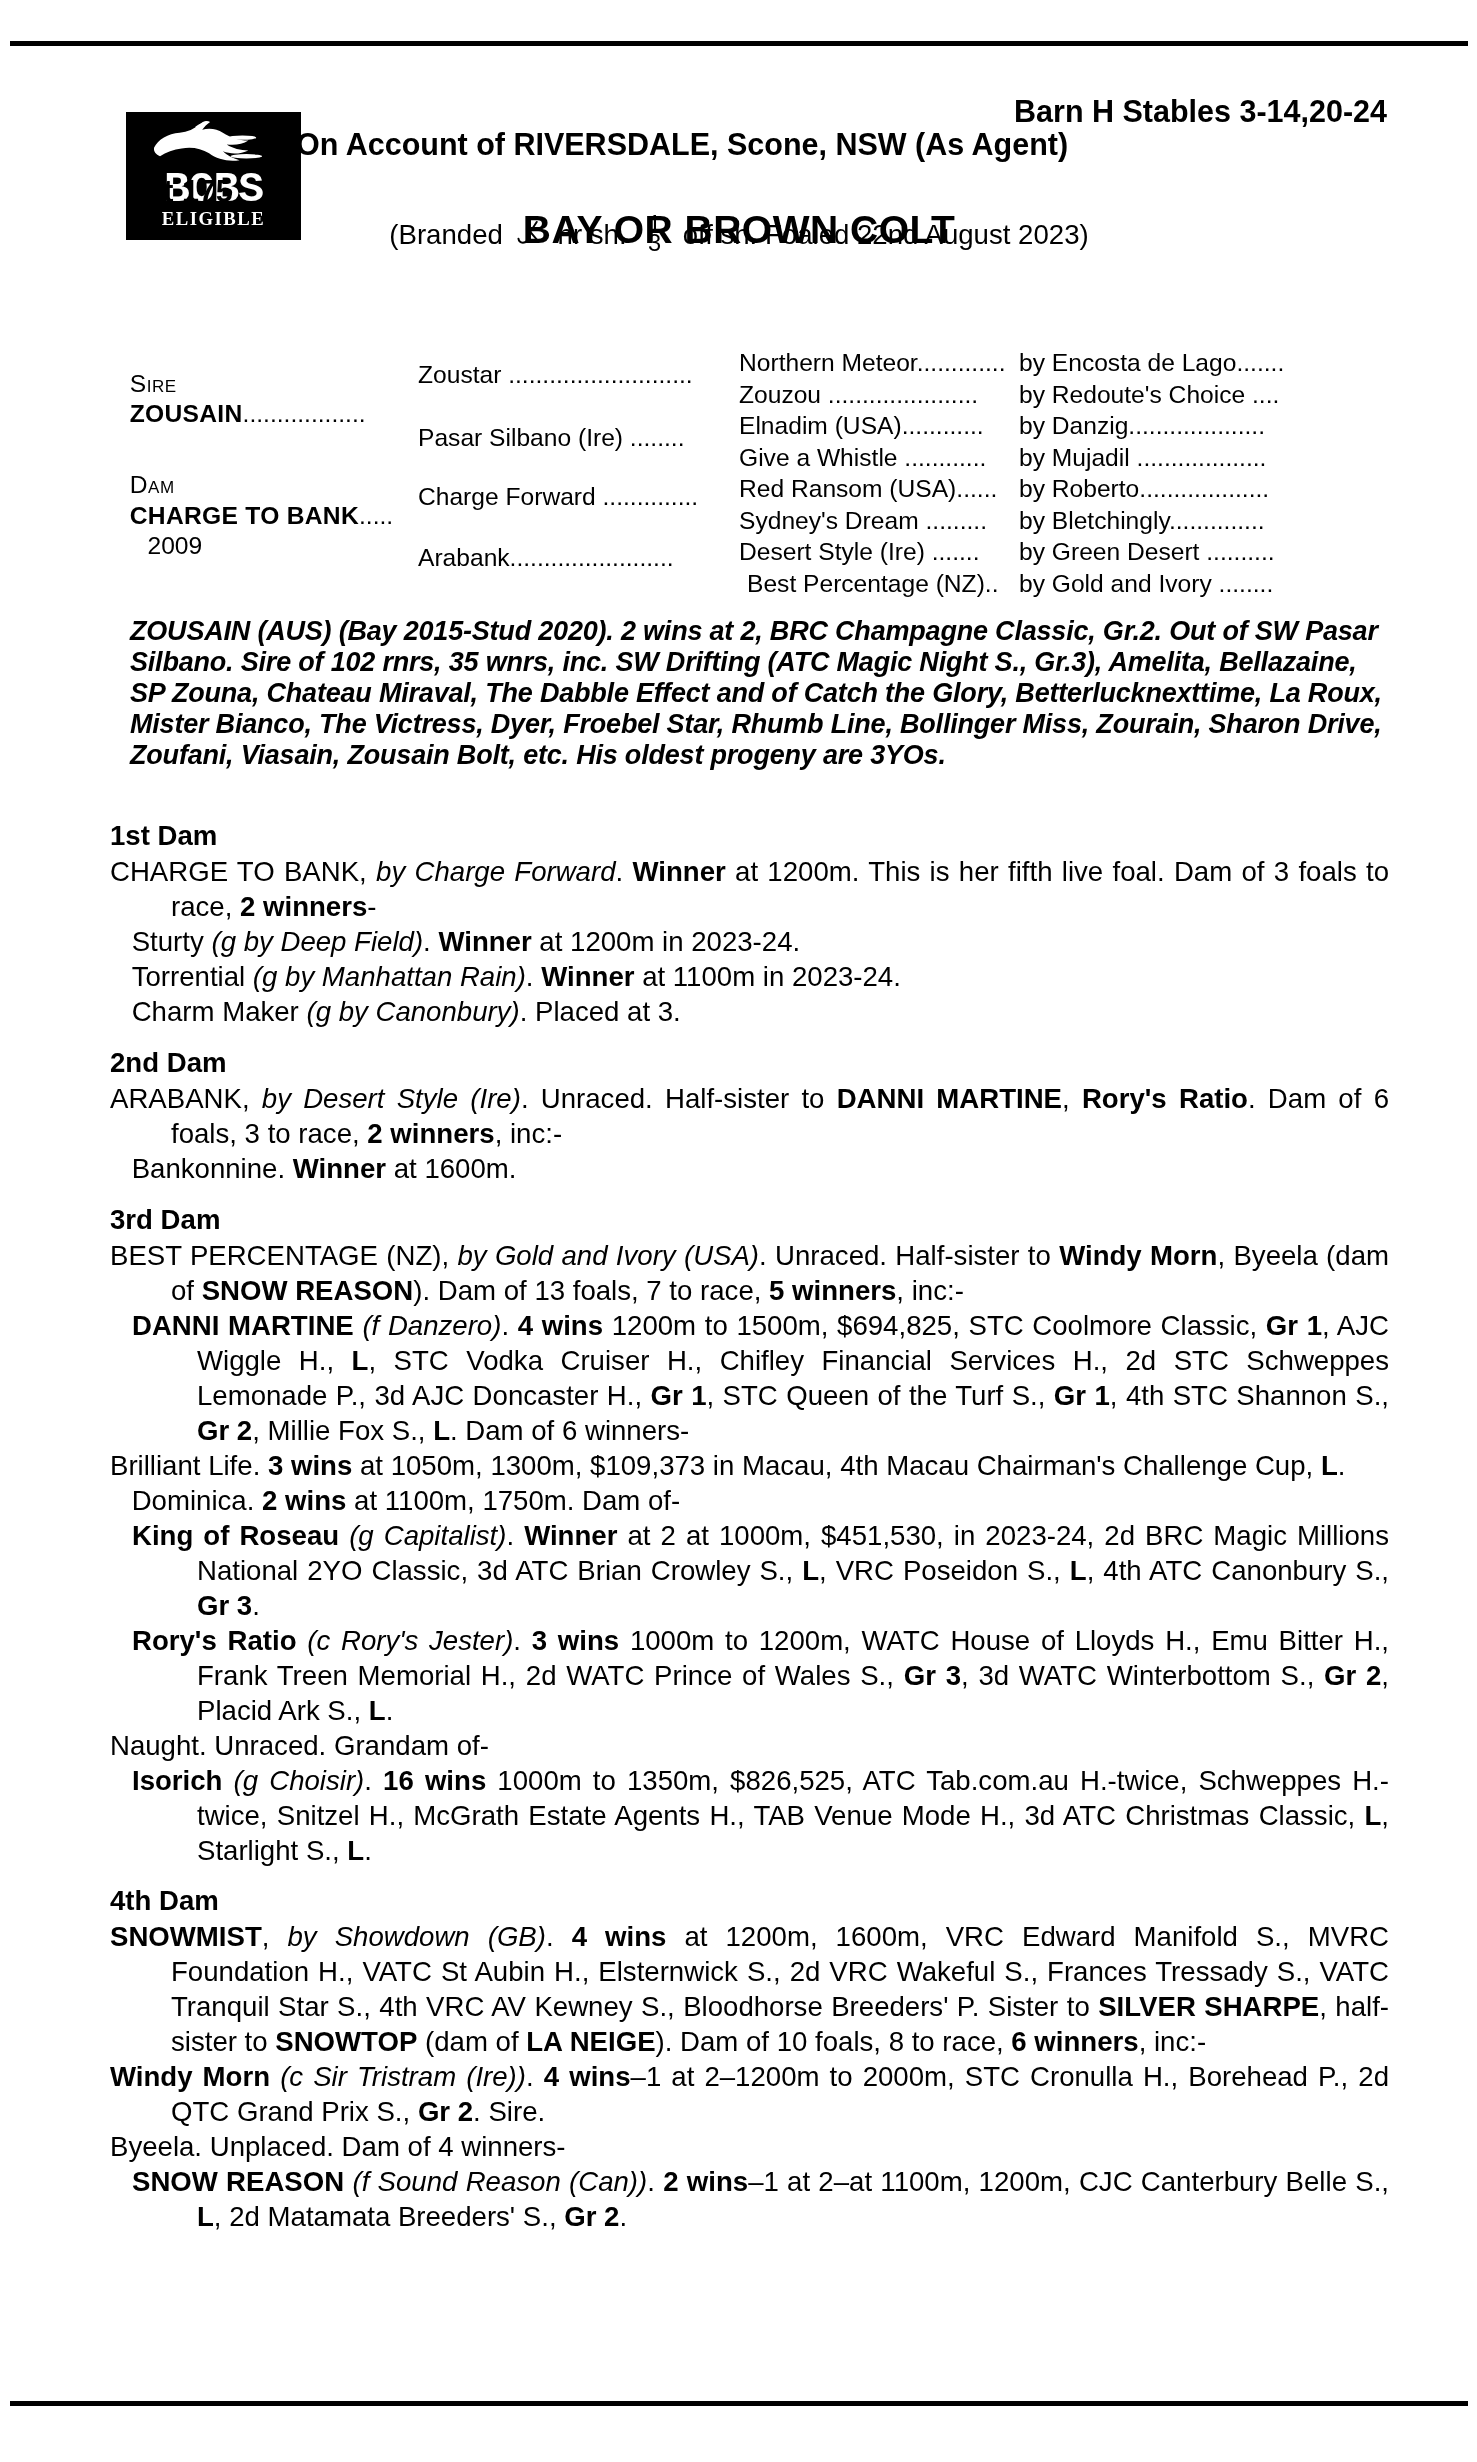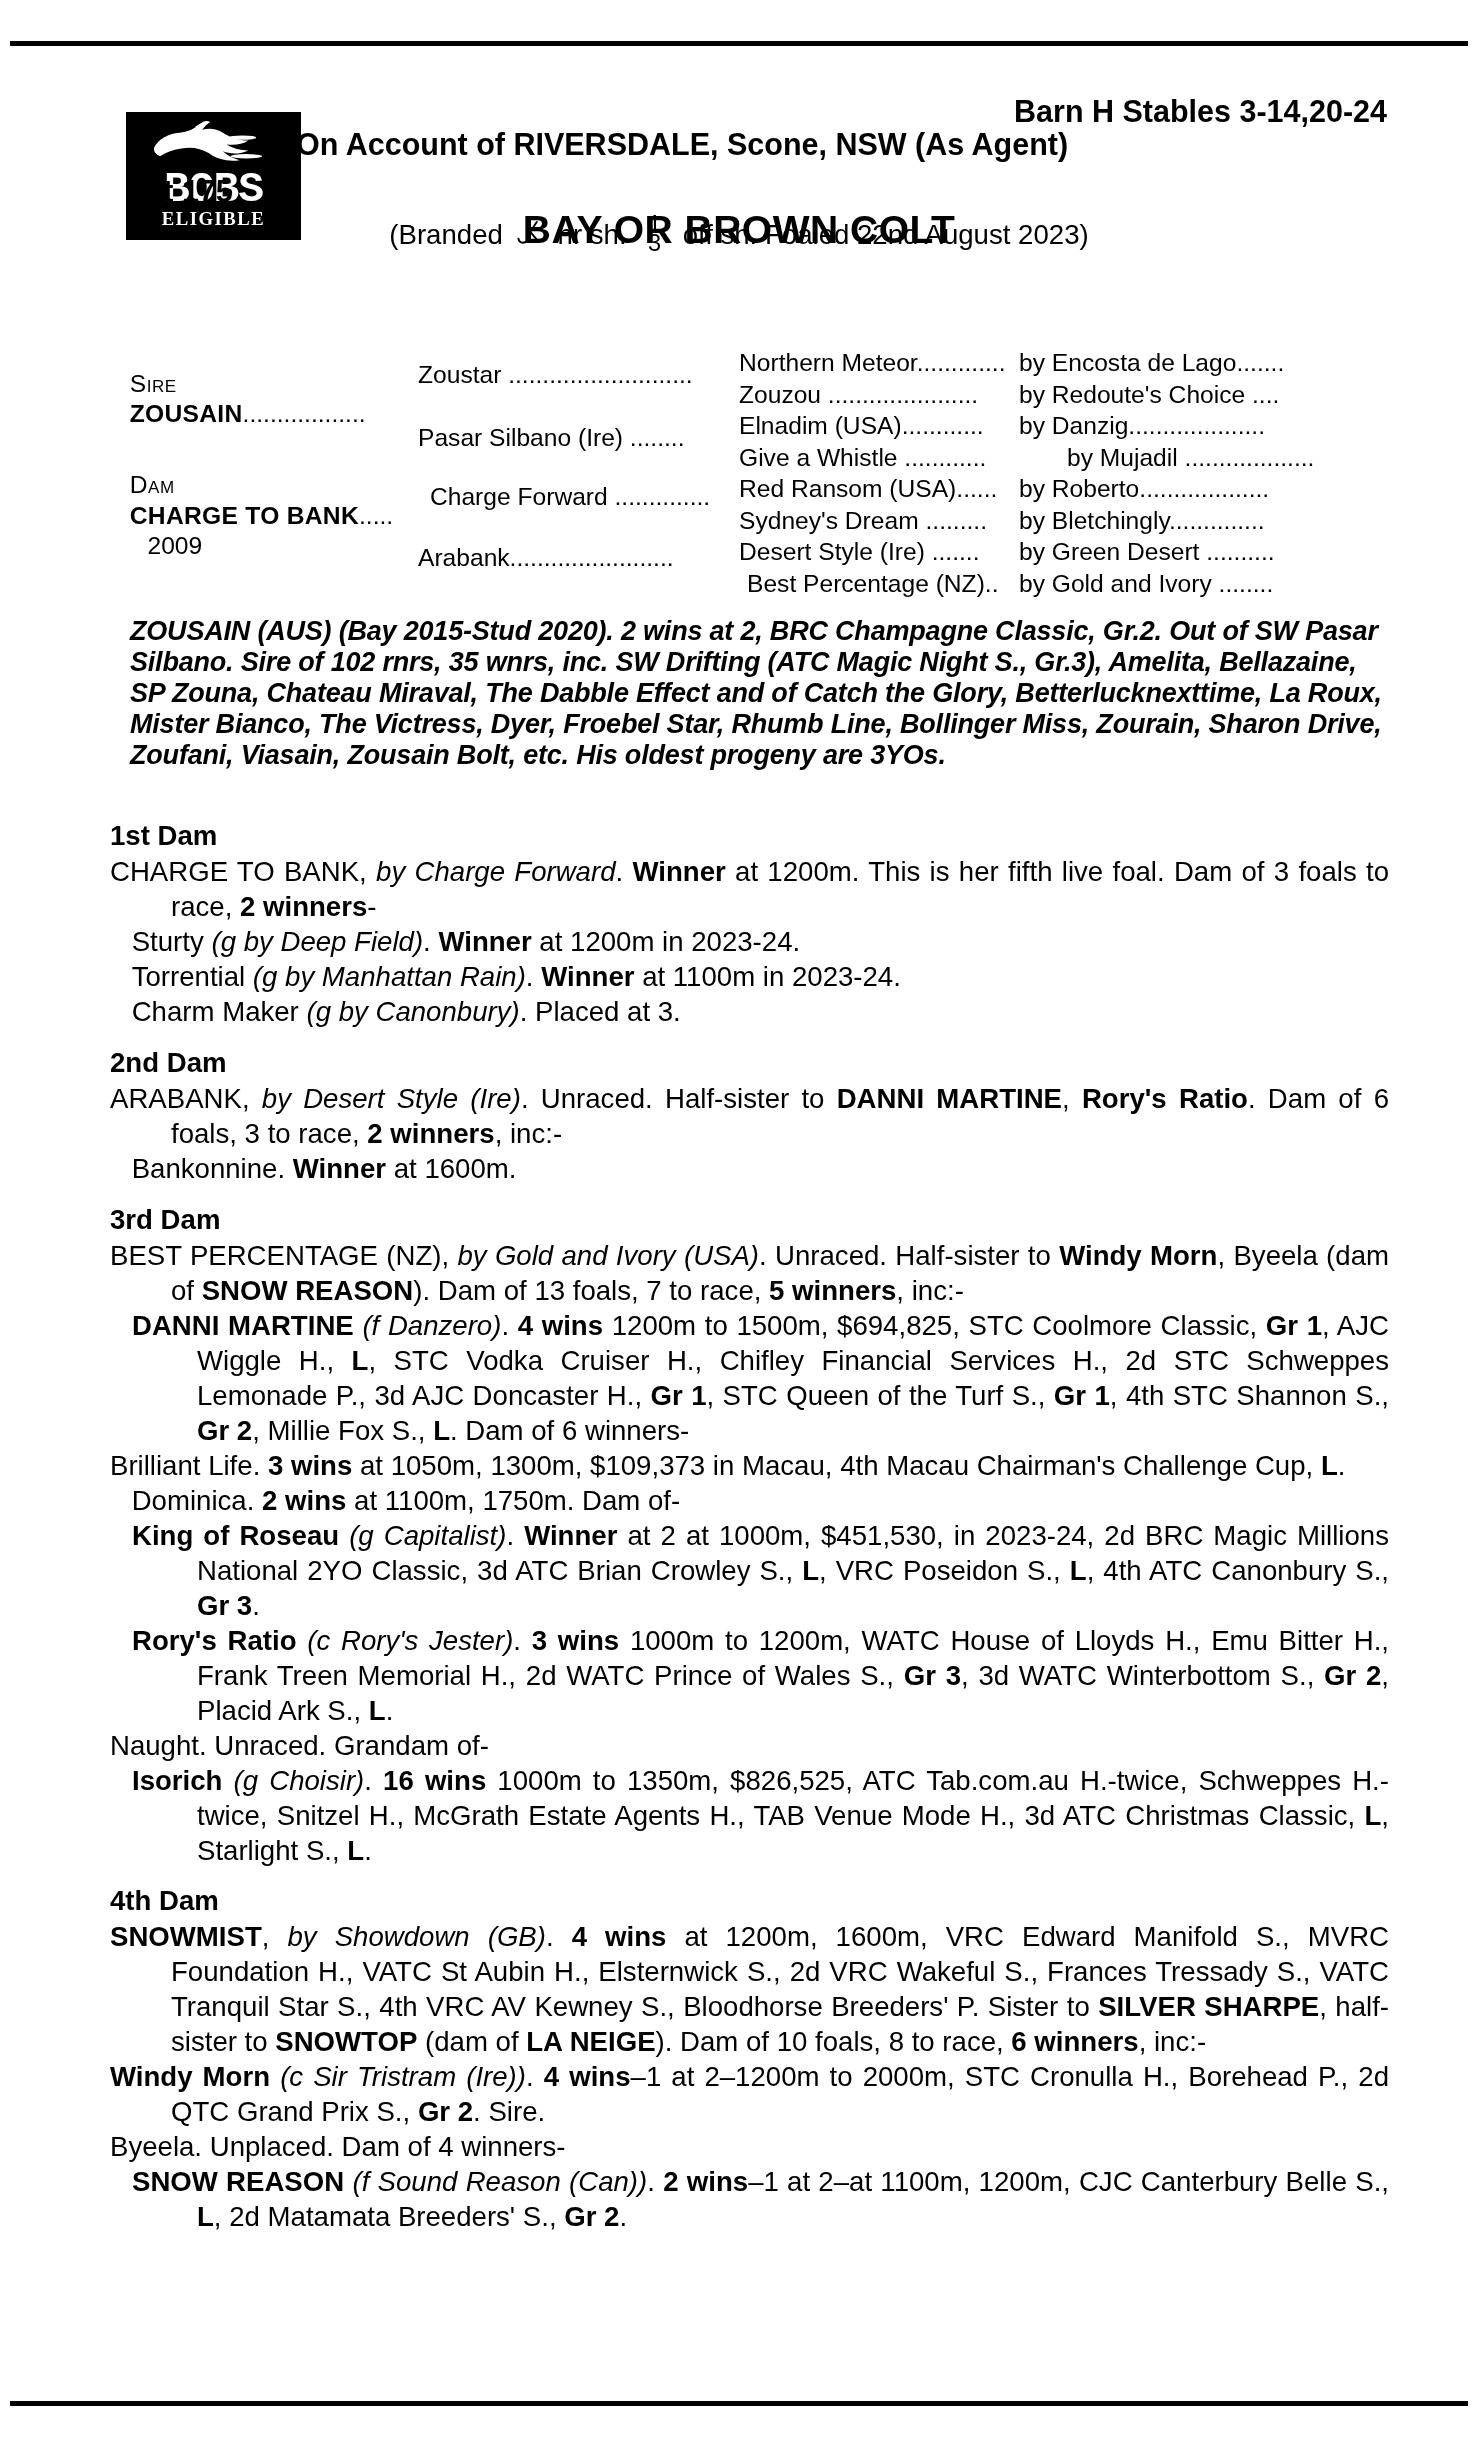--- a/index.html
+++ b/index.html
@@ -161,32 +161,32 @@
   .sire-block { position: absolute; left: 11.8px; top: 21.7px; }
   .sire-block .l1 { line-height: 29.6px; }
   .sire-block .l2 { line-height: 31.5px; }
   .dam-block { position: absolute; left: 11.8px; top: 123px; }
   .dam-block .l1 { line-height: 29.6px; }
   .dam-block .l2 { line-height: 31.5px; }
   .dam-block .l3 { line-height: 29.6px; padding-left: 17.7px; }
 
   .g1 { position: absolute; left: 0; top: 13.8px; width: 320px; }
   .g2 { position: absolute; left: 0; top: 77px; width: 320px; }
-  .g3 { position: absolute; left: 0; top: 136px; width: 320px; margin-left: 12px; }
+  .g3 { position: absolute; left: 0; top: 136px; width: 320px; }
   .g4 { position: absolute; left: 0; top: 197px; width: 320px; }
 
   .gg { position: absolute; left: 0; width: 296px; line-height: 31.5px; }
   .gg1 { top: 0px; }   .gg2 { top: 31.5px; }
   .gg3 { top: 63px; }  .gg4 { top: 95px; }
   .gg5 { top: 126px; } .gg6 { top: 158px; }
   .gg7 { top: 189px; } .gg8 { top: 221px; margin-left: 8px; }
 
   .by { position: absolute; left: 0; width: 369px; line-height: 31.5px; }
   .by1 { top: 0px; }   .by2 { top: 31.5px; }
-  .by3 { top: 63px; }  .by4 { top: 95px; margin-left: 48px; }
+  .by3 { top: 63px; }  .by4 { top: 95px; }
   .by5 { top: 126px; } .by6 { top: 158px; }
   .by7 { top: 189px; } .by8 { top: 221px; }
 
   .dots { letter-spacing: 0px; }
 
   
   .sire-summary {
     position: absolute;
     left: 130px; top: 616px;
     width: 1259px;

